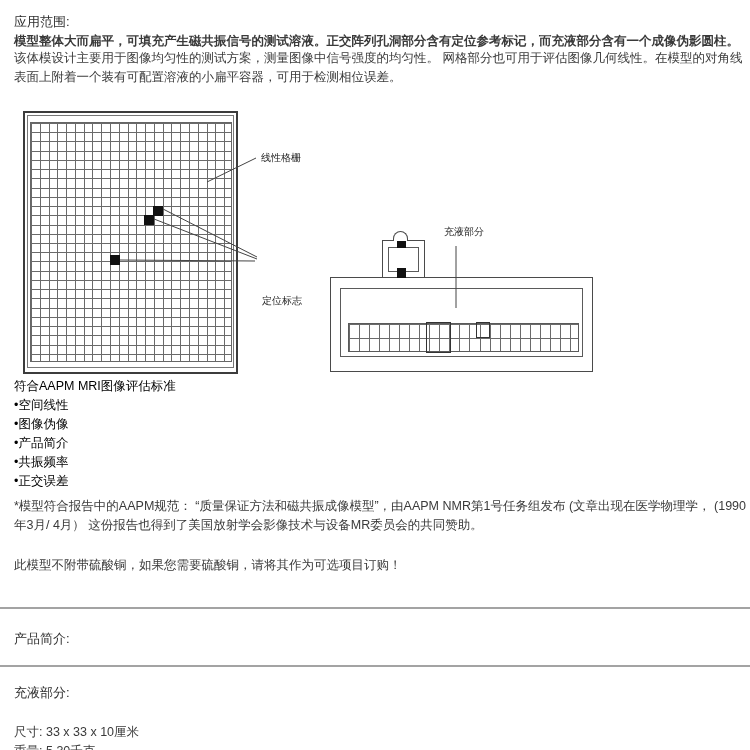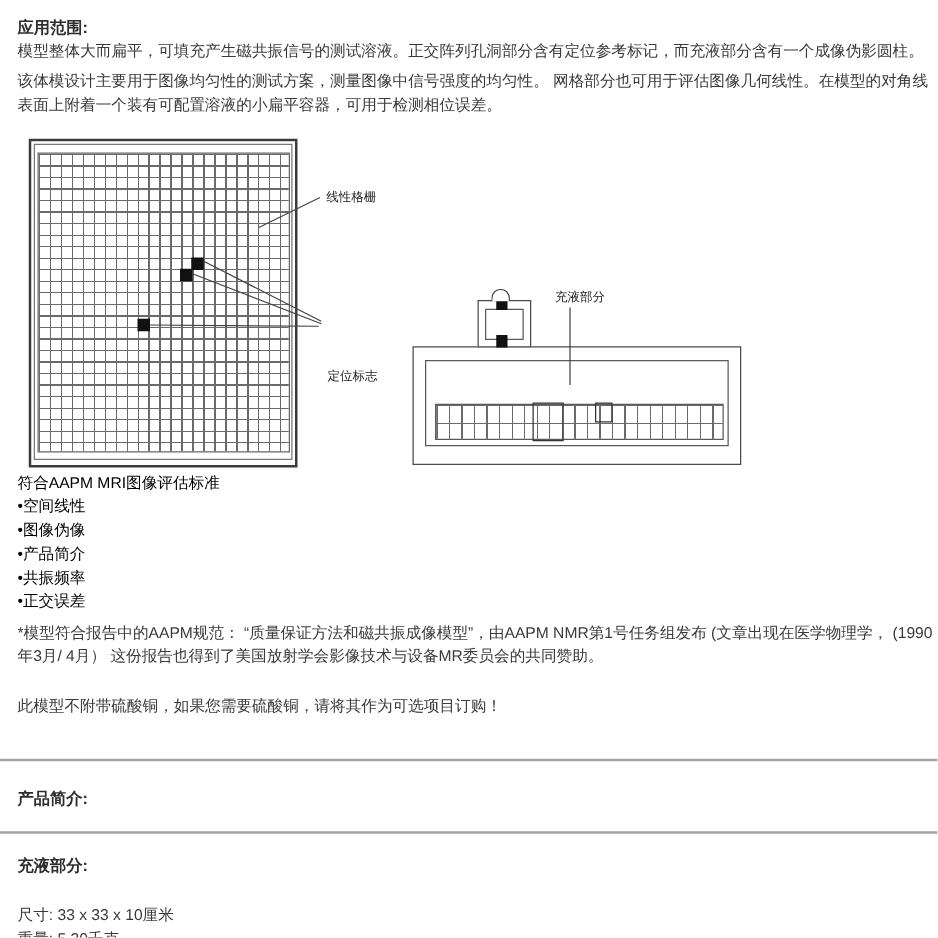--- a/index.html
+++ b/index.html
@@ -5,21 +5,21 @@
   * { box-sizing: border-box; margin: 0; padding: 0; }
   html, body { width: 750px; height: 750px; }
   body {
     position: relative;
     background: #ffffff;
     font-family: "Liberation Sans", "DejaVu Sans", sans-serif;
     color: #333;
     overflow: hidden;
   }
   .abs { position: absolute; }
-  .heading { font-size: 13px; font-weight: bold; color: #2e2e2e; }
+  .heading { font-size: 13px; font-weight: normal; color: #2e2e2e; }
   .para { font-size: 12.5px; line-height: 19px; color: #3a3a3a; width: 736px; }
   .bullet-line { font-size: 12.5px; line-height: 19px; color: #000000; }
   .divider { left: 0; width: 750px; height: 2px; background: #a3a3a3; }
 
   
   #diagram { left: 0; top: 105px; width: 664px; height: 275px; }
   .frame { position: absolute; background: transparent; }
   .lbl { position: absolute; font-size: 10px; color: #222; white-space: nowrap; }
 
   
@@ -59,23 +59,23 @@
   #leader-svg { position: absolute; left: 0; top: 0; width: 750px; height: 275px; pointer-events: none; }
   #leader-svg line { stroke: #444; stroke-width: 1; }
 
   .kv { font-size: 12.5px; line-height: 19px; color: #3a3a3a; margin-top: 20px; }
 </style>
 </head>
 <body>
 
 <div class="abs heading" style="left:14px; top:13px;">应用范围:</div>
 
-<div class="abs para" style="left:14px; top:32px;">模型整体大而扁平，可填充产生磁共振信号的测试溶液。正交阵列孔洞部分含有定位参考标记，而充液部分含有一个成像伪影圆柱。</div>
+<div class="abs para" style="left:14px; top:32px;font-weight:bold;">模型整体大而扁平，可填充产生磁共振信号的测试溶液。正交阵列孔洞部分含有定位参考标记，而充液部分含有一个成像伪影圆柱。</div>
 
-<div class="abs para" style="left:14px; top:56px;">该体模设计主要用于图像均匀性的测试方案，测量图像中信号强度的均匀性。 网格部分也可用于评估图像几何线性。在模型的对角线表面上附着一个装有可配置溶液的小扁平容器，可用于检测相位误差。</div>
+<div class="abs para" style="left:14px; top:49px;">该体模设计主要用于图像均匀性的测试方案，测量图像中信号强度的均匀性。 网格部分也可用于评估图像几何线性。在模型的对角线表面上附着一个装有可配置溶液的小扁平容器，可用于检测相位误差。</div>
 
 <div id="diagram" class="abs">
 
   <div class="frame fv-outer"></div>
   <div class="frame fv-inner"></div>
   <div class="frame fv-grid"></div>
   <div class="marker m1"></div>
   <div class="marker m2"></div>
   <div class="marker m3"></div>
 
@@ -93,21 +93,21 @@
   <svg id="leader-svg" viewBox="0 0 750 275">
     <line x1="207" y1="77" x2="256" y2="53"></line>
     <line x1="163" y1="104" x2="257" y2="152"></line>
     <line x1="154" y1="114" x2="257" y2="154"></line>
     <line x1="120" y1="155" x2="255" y2="156"></line>
     <line x1="456" y1="141" x2="456" y2="203"></line>
   </svg>
 
   <div class="lbl" style="left:261px; top:46px;">线性格栅</div>
   <div class="lbl" style="left:262px; top:146px;margin-top:43px;">定位标志</div>
-  <div class="lbl" style="left:444px; top:126px;">充液部分</div>
+  <div class="lbl" style="left:444px; top:120px;">充液部分</div>
 </div>
 
 <div class="abs bullet-line" style="left:14px; top:377px;">符合AAPM MRI图像评估标准</div>
 
 <div class="abs" style="left:14px; top:396px;">
   <div class="bullet-line"><span>•</span><span>空间线性</span></div>
   <div class="bullet-line"><span>•</span><span>图像伪像</span></div>
   <div class="bullet-line"><span>•</span><span>产品简介</span></div>
   <div class="bullet-line"><span>•</span><span>共振频率</span></div>
   <div class="bullet-line"><span>•</span><span>正交误差</span></div>

